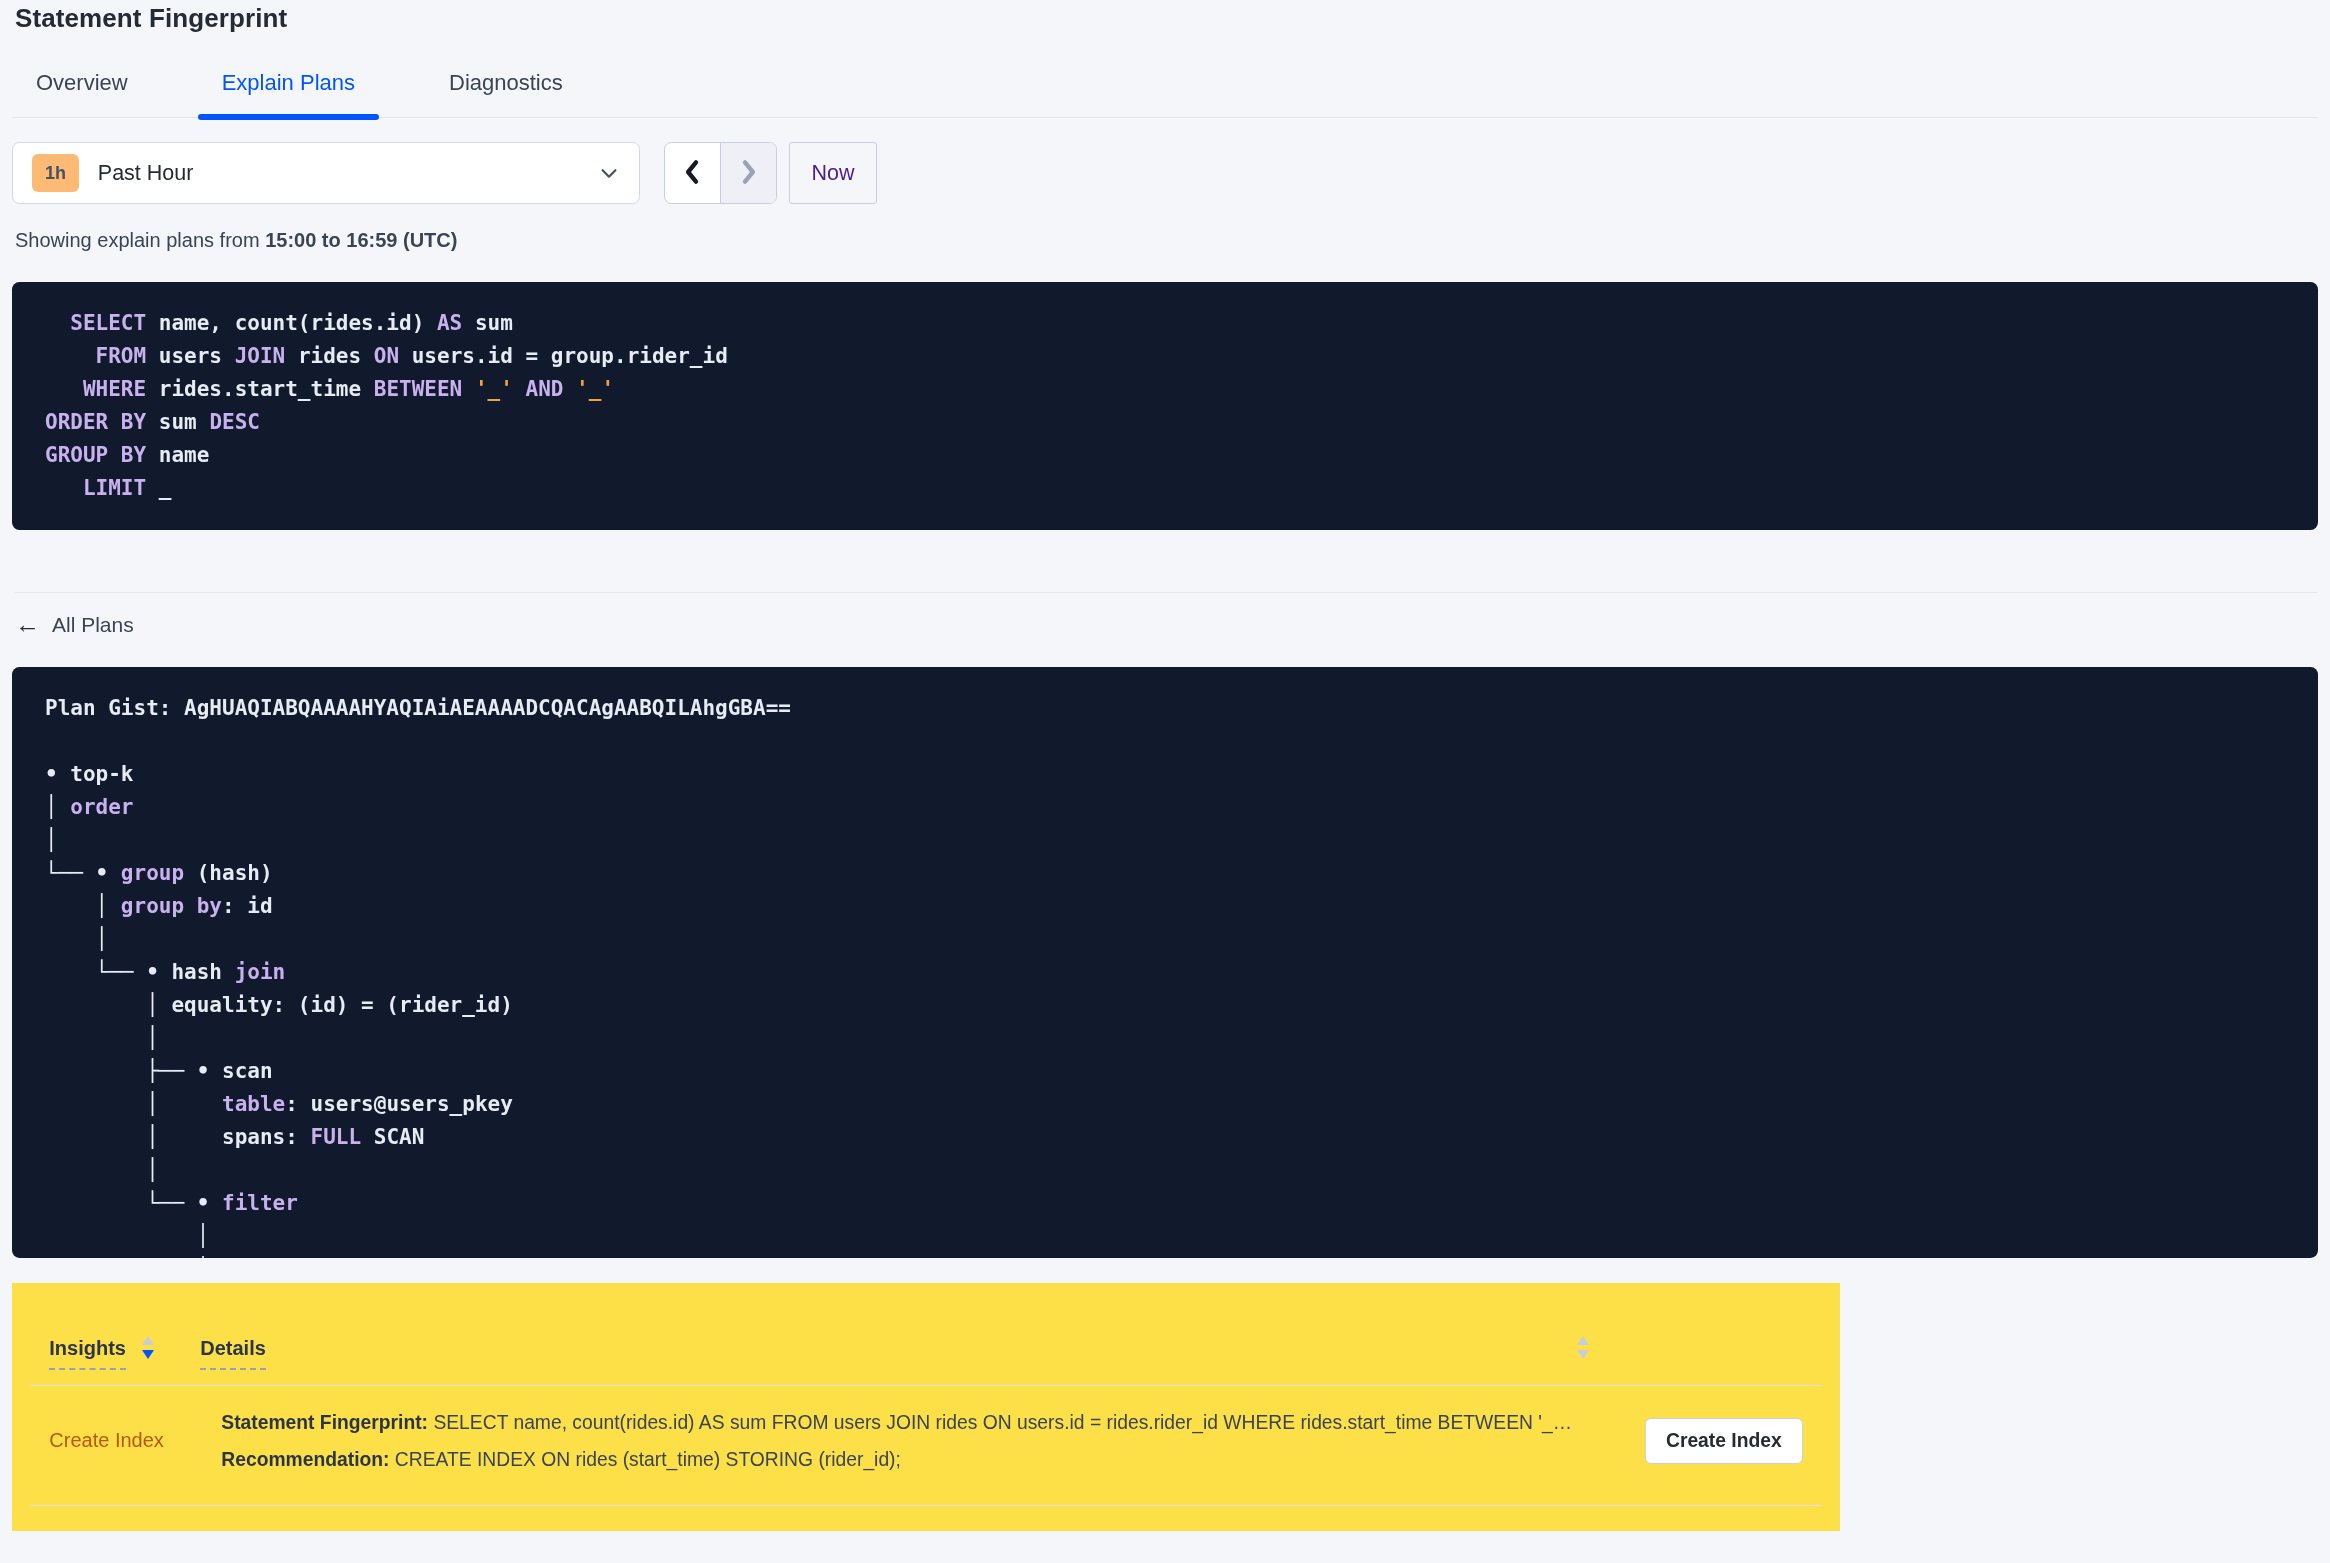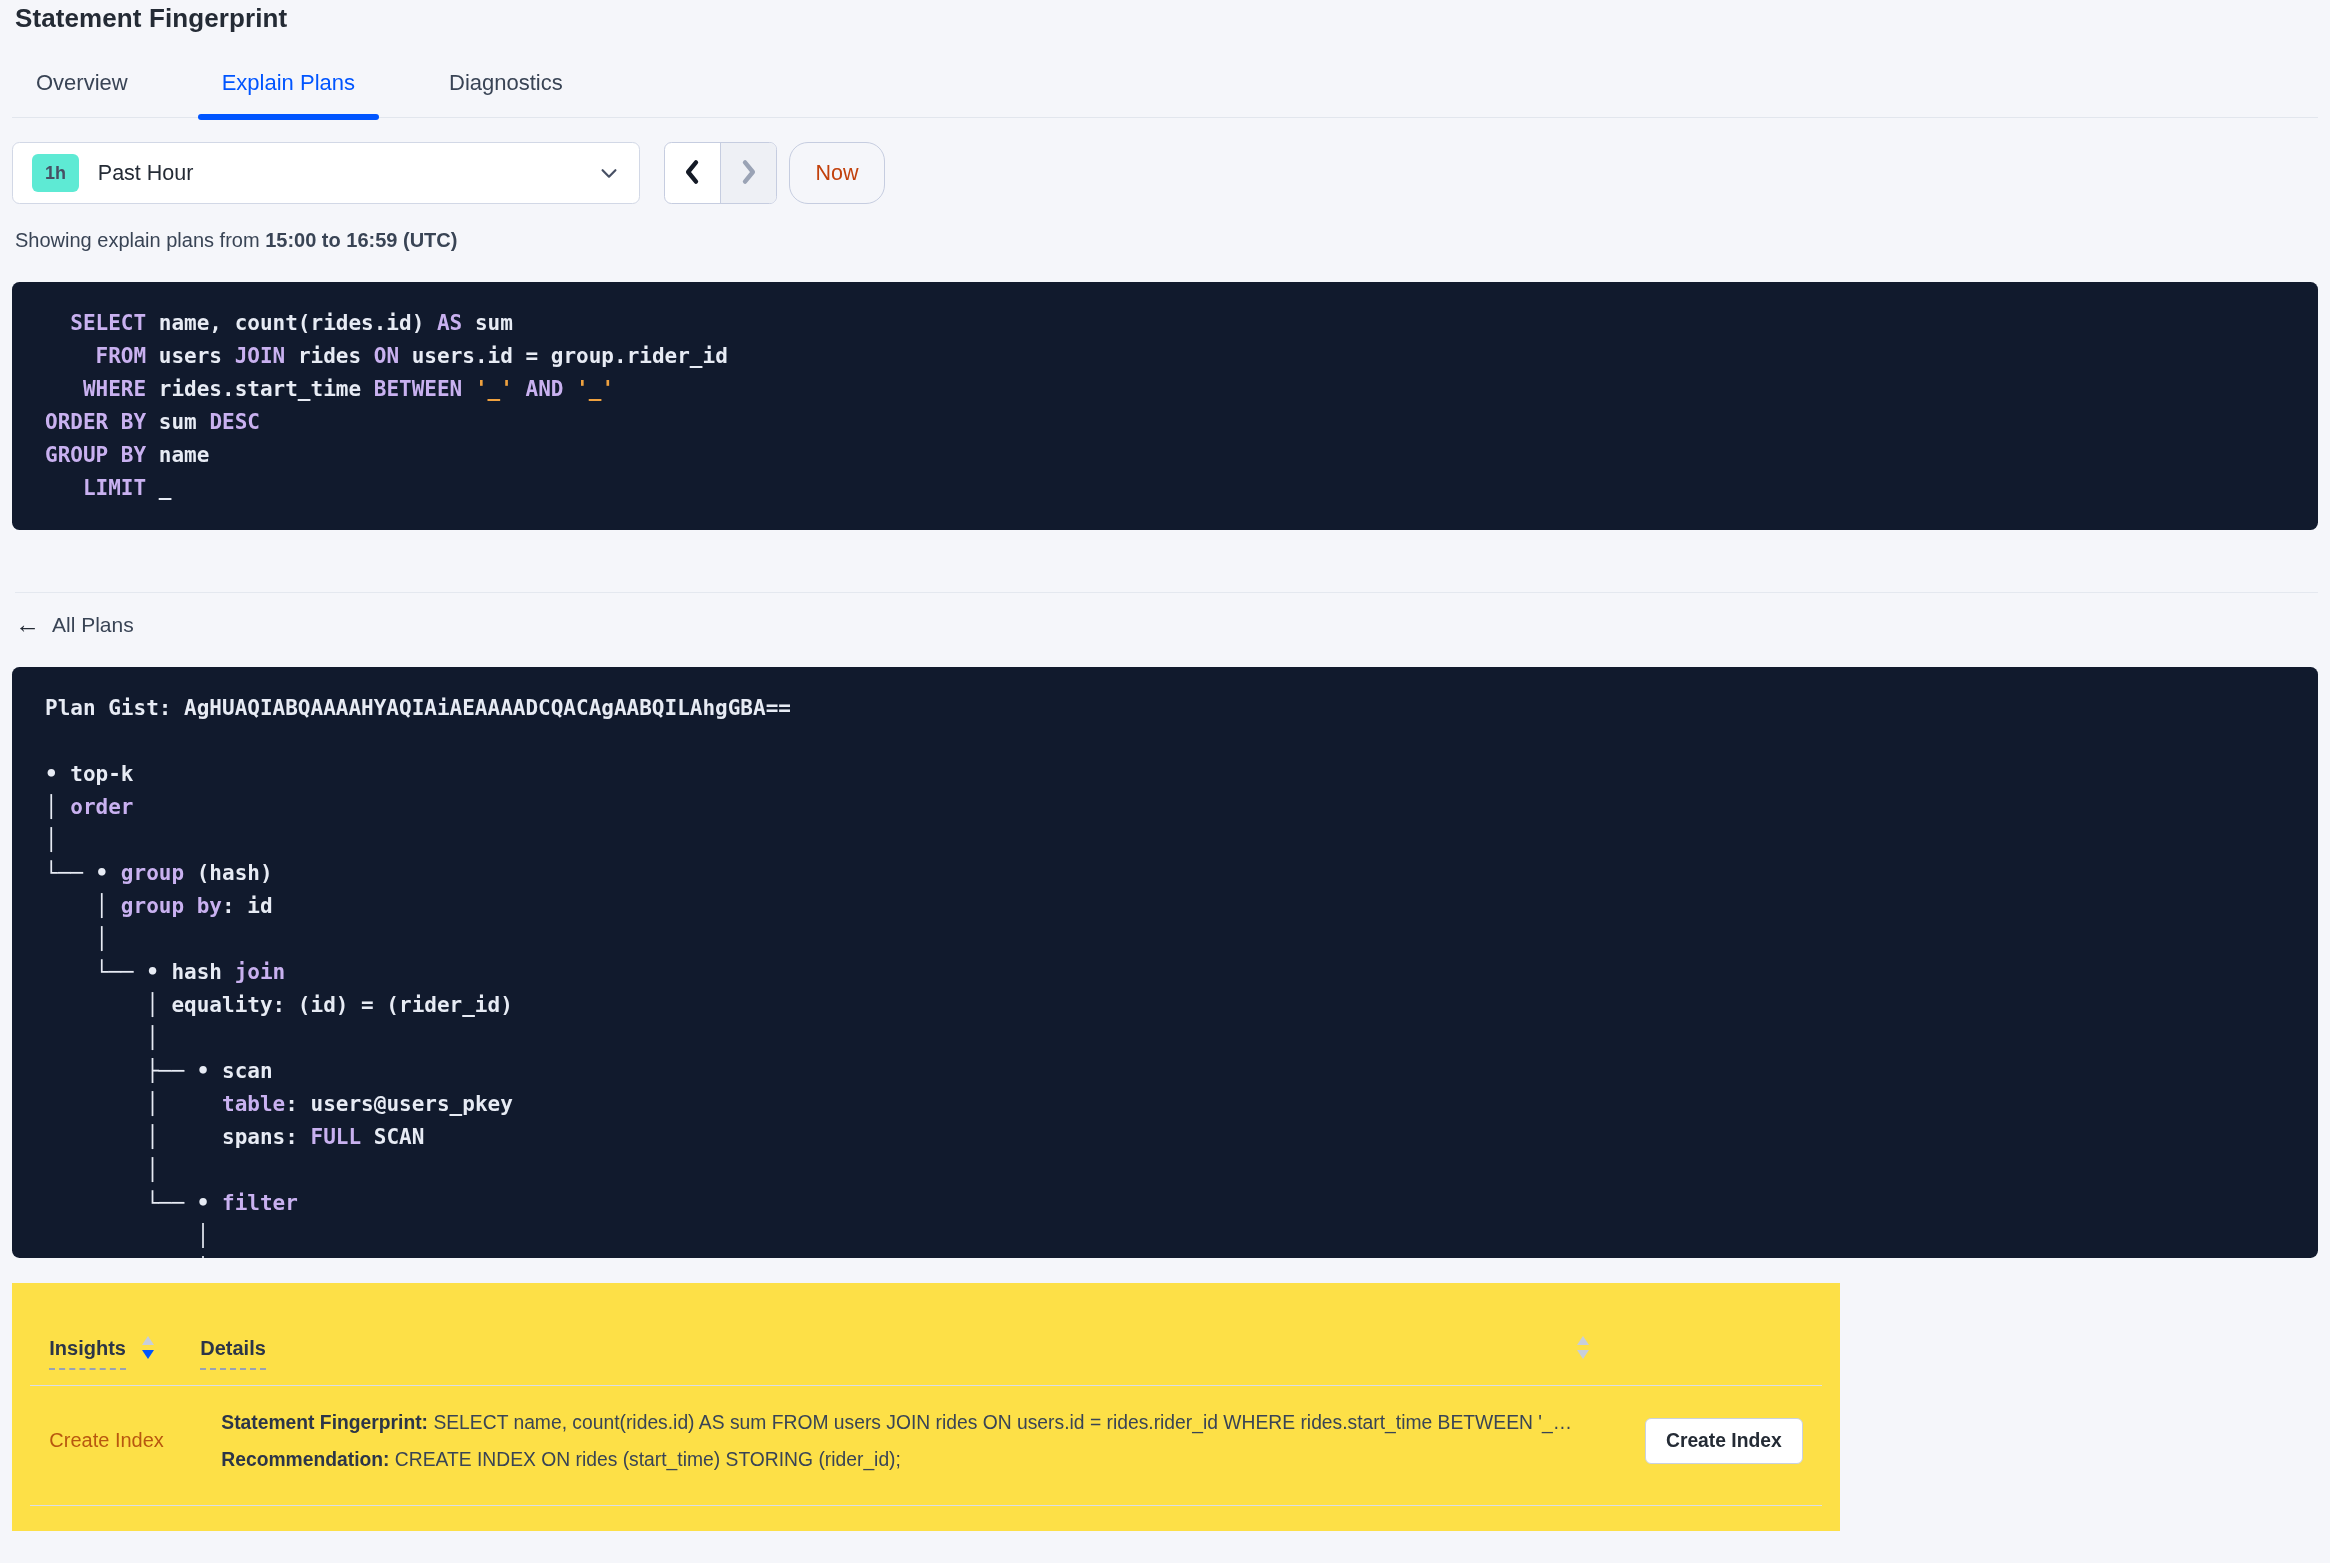--- a/index.html
+++ b/index.html
@@ -29,37 +29,37 @@
     height:6px; border-radius:3.7px; background:var(--accent);
   }
 
   
   .controls { display:flex; margin-top:24px; height:62px; }
   .time-select {
     width:628px; background:#fff; border:1.5px solid #d2d8e6; border-radius:7.4px;
     display:flex; align-items:center; cursor:pointer;
   }
   .interval-badge {
-    margin-left:19.3px; background:#5eead4; color:#475064;
+    margin-left:19.3px; background:#fdba74; color:#475064;
     font-weight:700; font-size:18px; padding:8.2px 12.6px; border-radius:6px;
   }
   .time-select-label { margin-left:19.3px; font-size:21.5px; color:#242b35; }
   .chevron-down { margin-left:auto; margin-right:19.3px; display:flex; }
 
   .pager {
     margin-left:24px; width:113px; display:flex; background:#fff;
     border:1.5px solid #c6cde0; border-radius:7.4px; overflow:hidden;
   }
   .pager-half { flex:1; display:flex; align-items:center; justify-content:center; cursor:pointer; }
   .pager-next { background:#eef0f5; border-left:1.5px solid #c6cde0; cursor:default; }
 
   .now-btn {
-    margin-left:12px; width:96px; border:1.5px solid #c6cde0; border-radius:19px;
+    margin-left:12px; width:88px; border:1.5px solid #c6cde0; border-radius:3px;
     display:flex; align-items:center; justify-content:center;
-    font-size:21.5px; color:#c2410c; background:transparent;
+    font-size:21.5px; color:#4c1d95; background:transparent;
   }
 
   .subtitle { margin:25px 0 0 3px; font-size:20px; color:#394455; }
   .subtitle b { font-weight:700; }
 
   
   .panel {
     background:var(--panel-bg); border-radius:7.4px; margin-top:30px;
     padding:25px 33px;
   }

